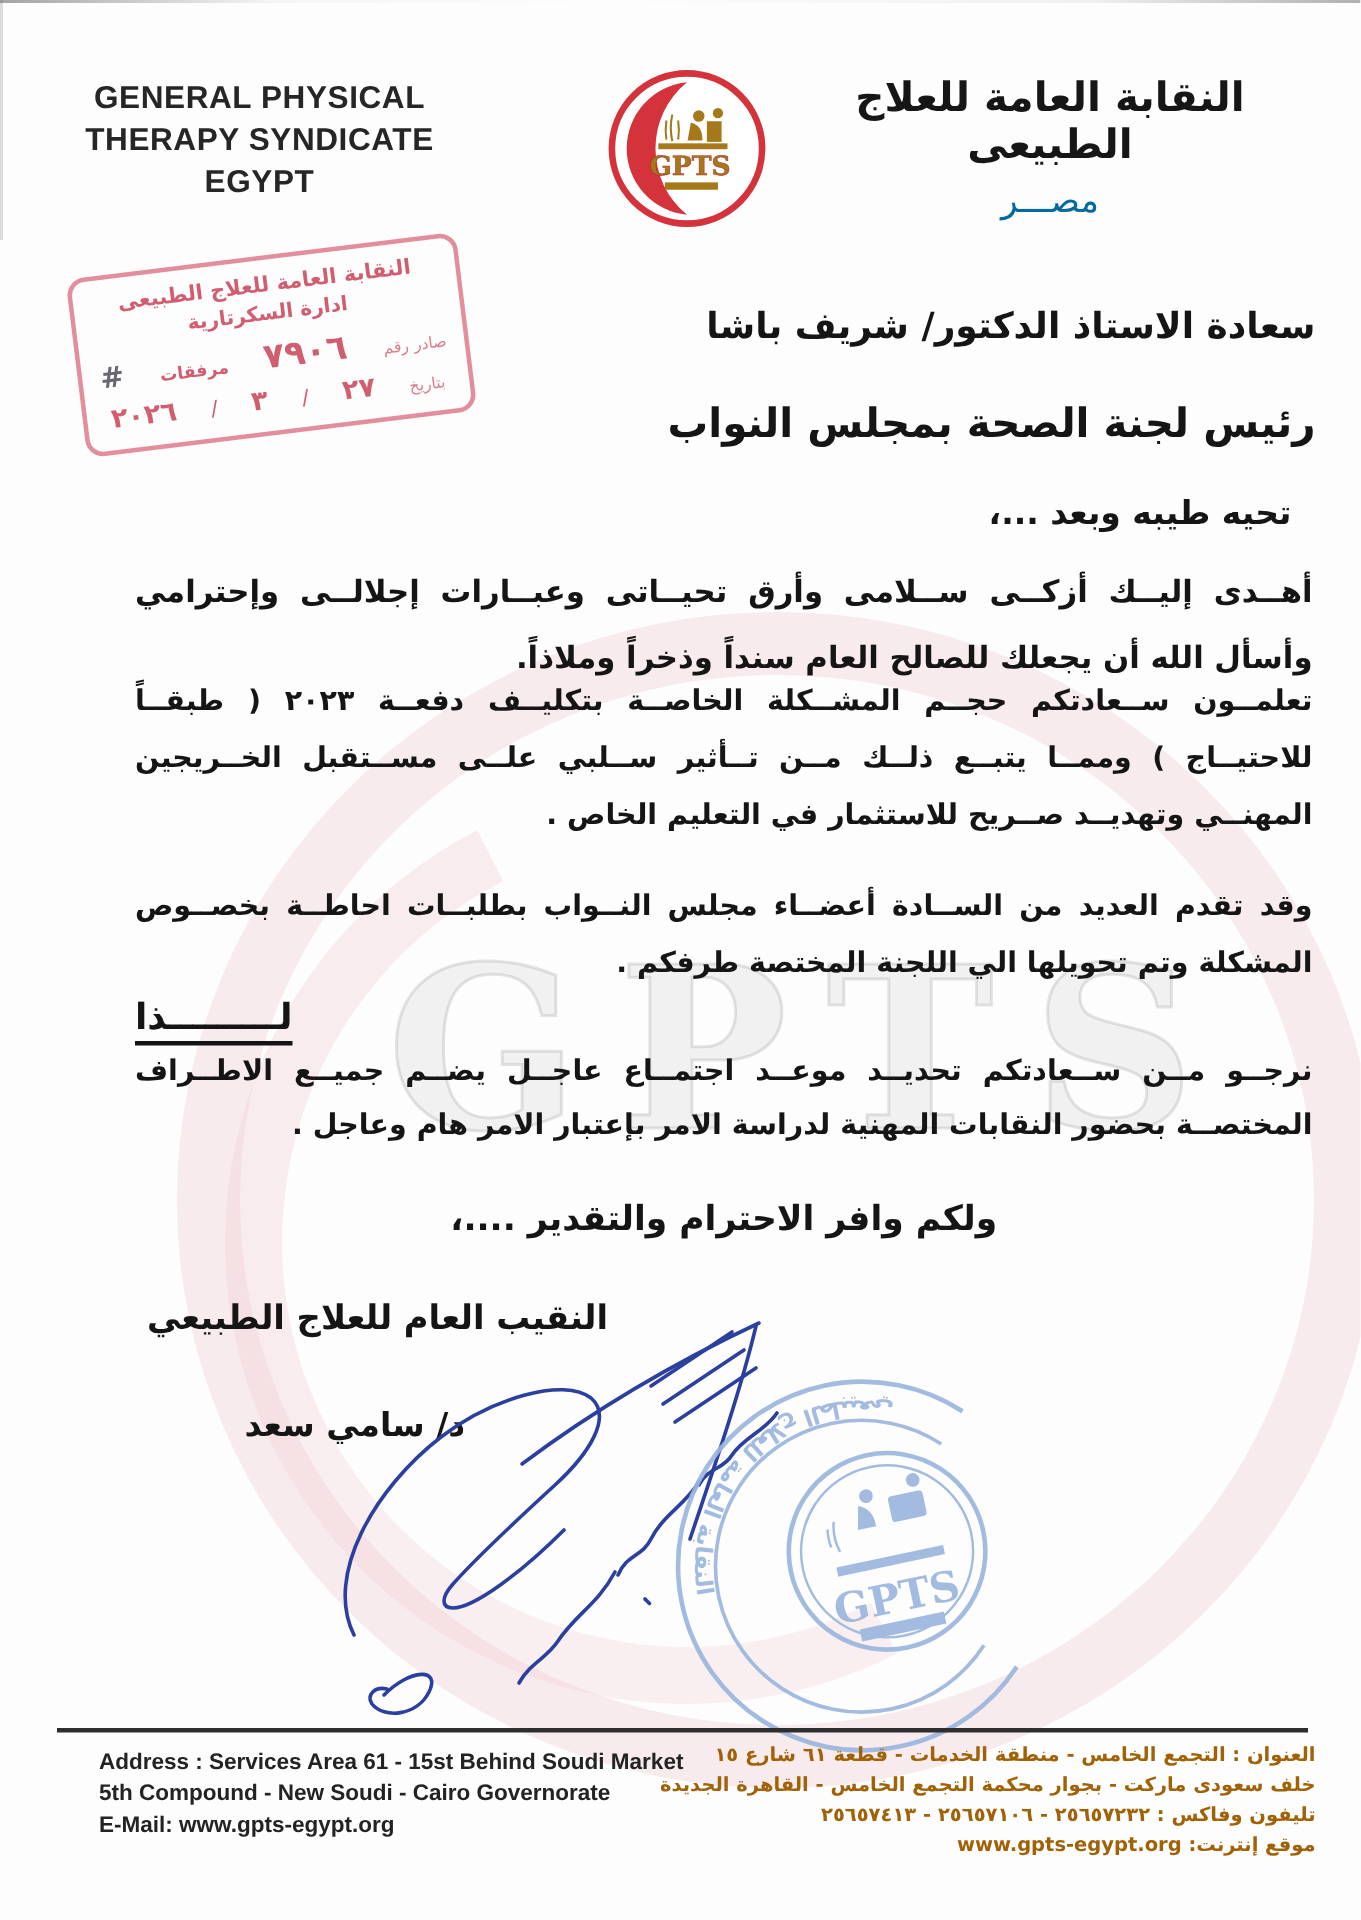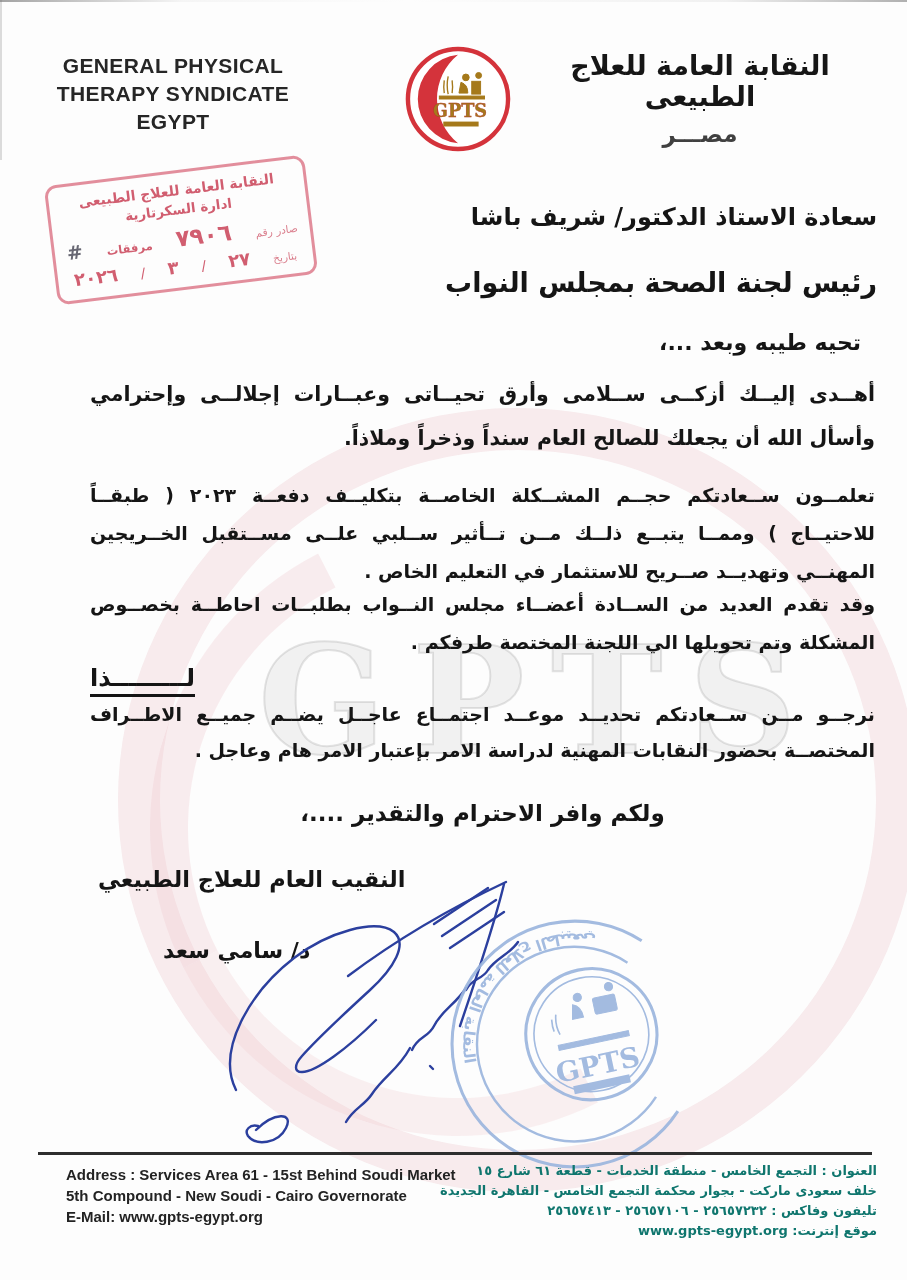--- a/index.html
+++ b/index.html
@@ -21,21 +21,21 @@
   .wm-gpts{left:258px;top:612px;font-family:"DejaVu Serif",serif;font-weight:bold;
     font-size:150px;letter-spacing:26px;color:rgba(135,135,135,0.10);
     -webkit-text-stroke:2px rgba(125,125,125,0.20);}
   
   .hdr-en{left:50px;top:52px;width:246px;text-align:center;
     font-family:"Liberation Sans",sans-serif;font-weight:bold;font-size:21px;
     line-height:28px;color:#262626;letter-spacing:.4px;}
   .logo{left:404px;top:45px;width:108px;height:108px;}
   .hdr-ar{right:24px;top:50px;width:366px;text-align:center;direction:rtl;}
   .hdr-ar .t1{font-weight:bold;font-size:27px;color:#161616;}
-  .hdr-ar .t2{font-weight:bold;font-size:23px;color:#404040;margin-top:9px;}
+  .hdr-ar .t2{font-weight:normal;font-size:23px;color:#0369a1;margin-top:9px;}
   
   .rstamp{left:50px;top:170px;width:232px;padding:9px 12px 10px 12px;
     border:3px solid rgba(214,92,112,.72);border-radius:12px;transform:rotate(-7deg);
     color:#cf5669;direction:rtl;text-align:center;opacity:.95;}
   .rstamp .l1{font-weight:bold;font-size:14px;}
   .rstamp .l2{font-weight:bold;font-size:13.5px;margin-top:3px;}
   .rs-row{display:flex;direction:rtl;align-items:baseline;justify-content:space-between;margin-top:8px;}
   .rs-lab{font-size:10.5px;opacity:.8;}
   .rs-num{font-size:23px;font-weight:bold;letter-spacing:2px;}
   .rs-att{font-size:11.5px;font-weight:bold;}
@@ -43,37 +43,37 @@
   .rs-date{display:flex;direction:rtl;align-items:baseline;justify-content:space-between;margin-top:5px;padding:0 4px;}
   .rs-dnum{font-size:18px;font-weight:bold;}
   .rs-sep{font-size:14px;}
   
   .ar{direction:rtl;font-weight:bold;color:#151515;}
   .recip1{right:30px;top:203px;font-size:24px;}
   .recip2{right:30px;top:267px;font-size:27px;}
   .salut{right:46px;top:330px;font-size:22px;}
   .para{left:90px;right:32px;text-align:justify;}
   .p1{top:372px;font-size:20.5px;line-height:44px;}
-  .p2{top:476px;font-size:19px;line-height:38px;}
+  .p2{top:448px;font-size:19px;line-height:38px;}
   .p3{top:585px;font-size:19px;line-height:38px;}
   .therefore{left:90px;right:32px;top:664px;text-align:left;font-size:24px;}
   .therefore span{border-bottom:3px solid #141414;padding-bottom:2px;}
   .p4{top:696px;font-size:19px;line-height:36px;}
   .closing{left:90px;right:32px;top:800px;text-align:center;font-size:23px;}
   .signer-title{left:98px;top:866px;font-size:22.5px;}
   .signer-name{left:163px;top:938px;font-size:22px;}
   
   .bstamp{left:448px;top:912px;width:262px;height:256px;transform:rotate(-12deg);opacity:.92;}
   .sig{left:198px;top:878px;width:392px;height:284px;}
   
   .foot-line{left:38px;top:1152px;width:834px;height:3px;background:#2e2e2e;}
   .foot-en{left:66px;top:1164px;font-family:"Liberation Sans",sans-serif;
     font-weight:bold;font-size:15px;line-height:21px;color:#232323;}
   .foot-ar{right:30px;top:1161px;direction:rtl;text-align:right;font-weight:bold;
-    font-size:13px;line-height:20px;color:#0f766e;}
+    font-size:13px;line-height:20px;color:#a16207;}
 </style>
 </head>
 <body>
 
 <div class="abs scan-top"></div>
 <div class="abs scan-left"></div>
 
 <div class="abs wm-ring"></div>
 <div class="abs wm-crescent"></div>
 <div class="abs wm-gpts">GPTS</div>

